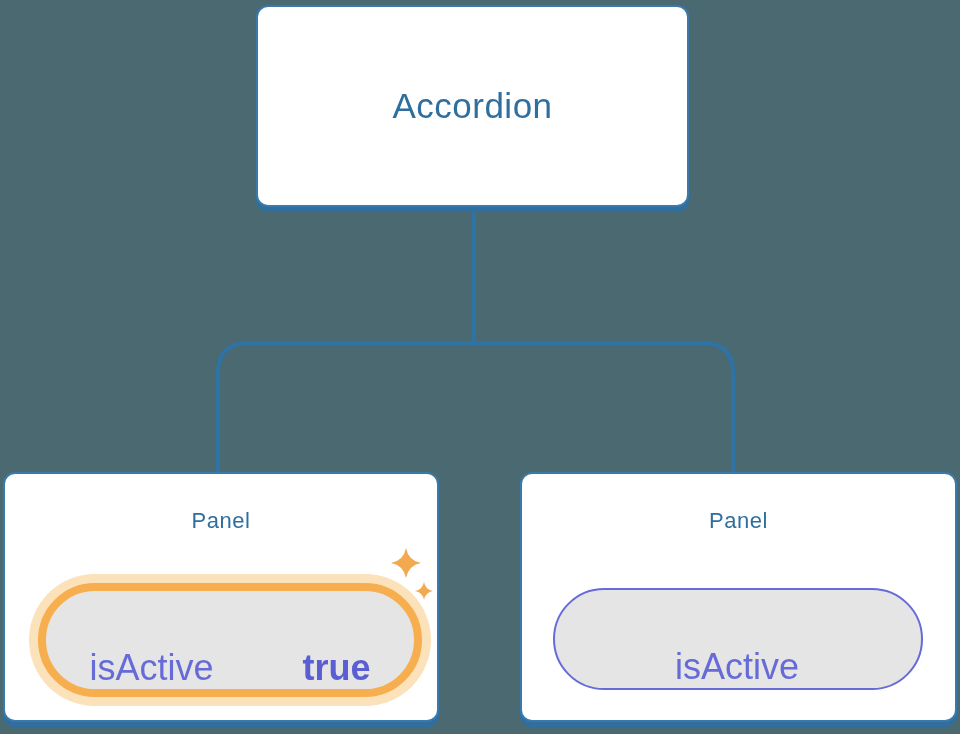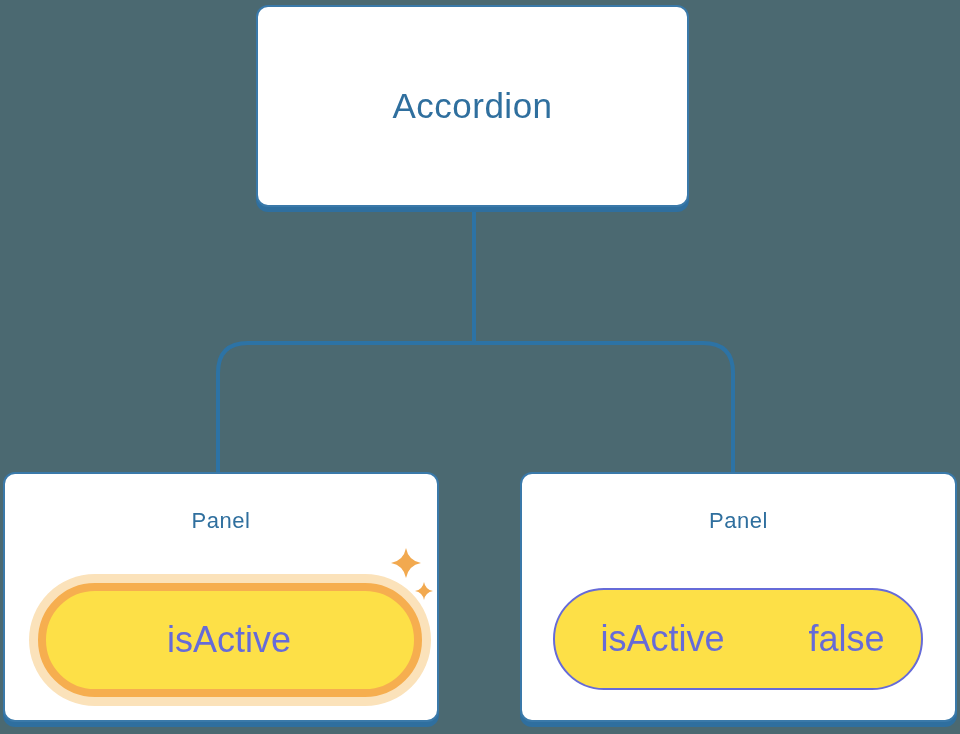--- a/index.html
+++ b/index.html
@@ -62,22 +62,22 @@
     text-align: center;
     font-size: 22px;
     font-weight: 500;
     color: #2f6f9e;
     letter-spacing: 0.5px;
   }
   .pill {
     position: absolute;
     box-sizing: border-box;
     display: flex;
-    align-items: center;
-    background: #fde047;
+    align-items: flex-end;
+    background: #e5e5e5;
   }
   .pill-active {
     left: 33px;
     top: 109px;
     width: 384px;
     height: 114px;
     border: 8px solid #f6ae4f;
     border-radius: 60px;
     box-shadow: 0 0 0 9px #fbe2ba;
   }
@@ -124,29 +124,29 @@
 
   <div class="card root-card">
     <span class="node-title">Accordion</span>
   </div>
 
   <div class="card panel-left">
     <div class="panel-title">Panel</div>
     <div class="pill pill-active">
       <span class="cell cell-key">isActive</span>
       <span class="pill-divider"></span>
+      <span class="cell cell-value">true</span>
     </div>
     <svg class="sparkles" viewBox="0 0 52 62" xmlns="http://www.w3.org/2000/svg">
       <path d="M16 2 Q18.4 14.6 31 17 Q18.4 19.4 16 32 Q13.6 19.4 1 17 Q13.6 14.6 16 2 Z" fill="#f2a94f"></path>
       <path d="M34 36 Q35.4 43.6 43 45 Q35.4 46.4 34 54 Q32.6 46.4 25 45 Q32.6 43.6 34 36 Z" fill="#f2a94f"></path>
     </svg>
   </div>
 
   <div class="card panel-right">
     <div class="panel-title">Panel</div>
     <div class="pill pill-inactive">
       <span class="cell cell-key">isActive</span>
       <span class="pill-divider"></span>
-      <span class="cell cell-value">false</span>
     </div>
   </div>
 
 </div>
 
 </body></html>

